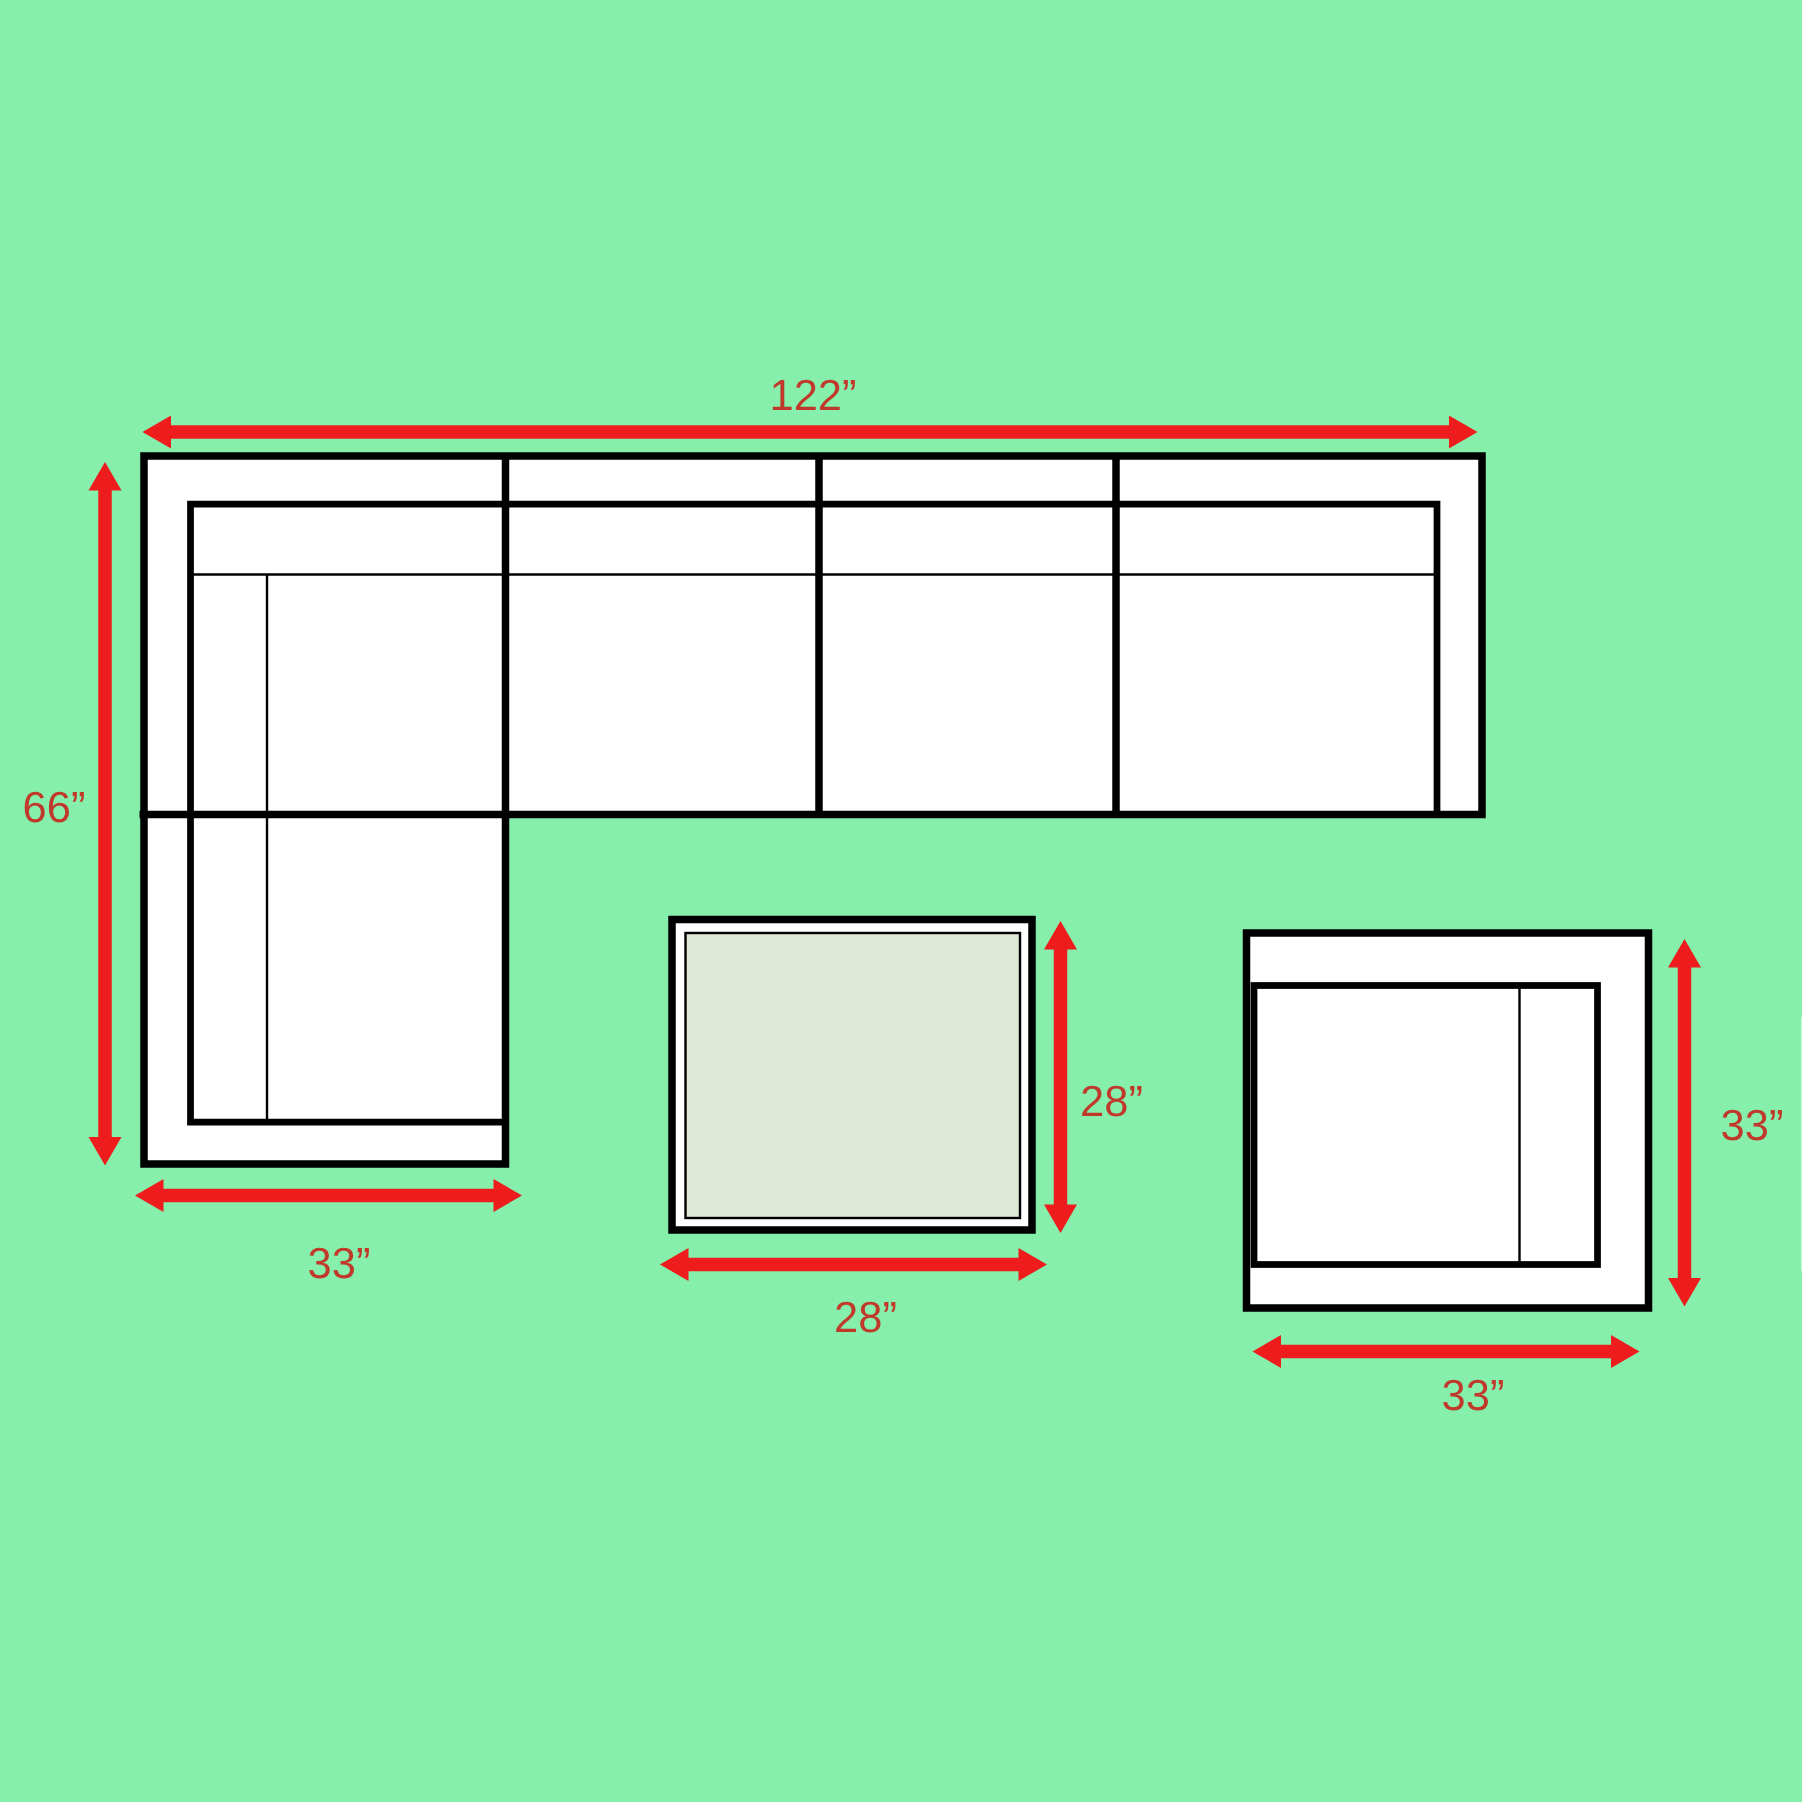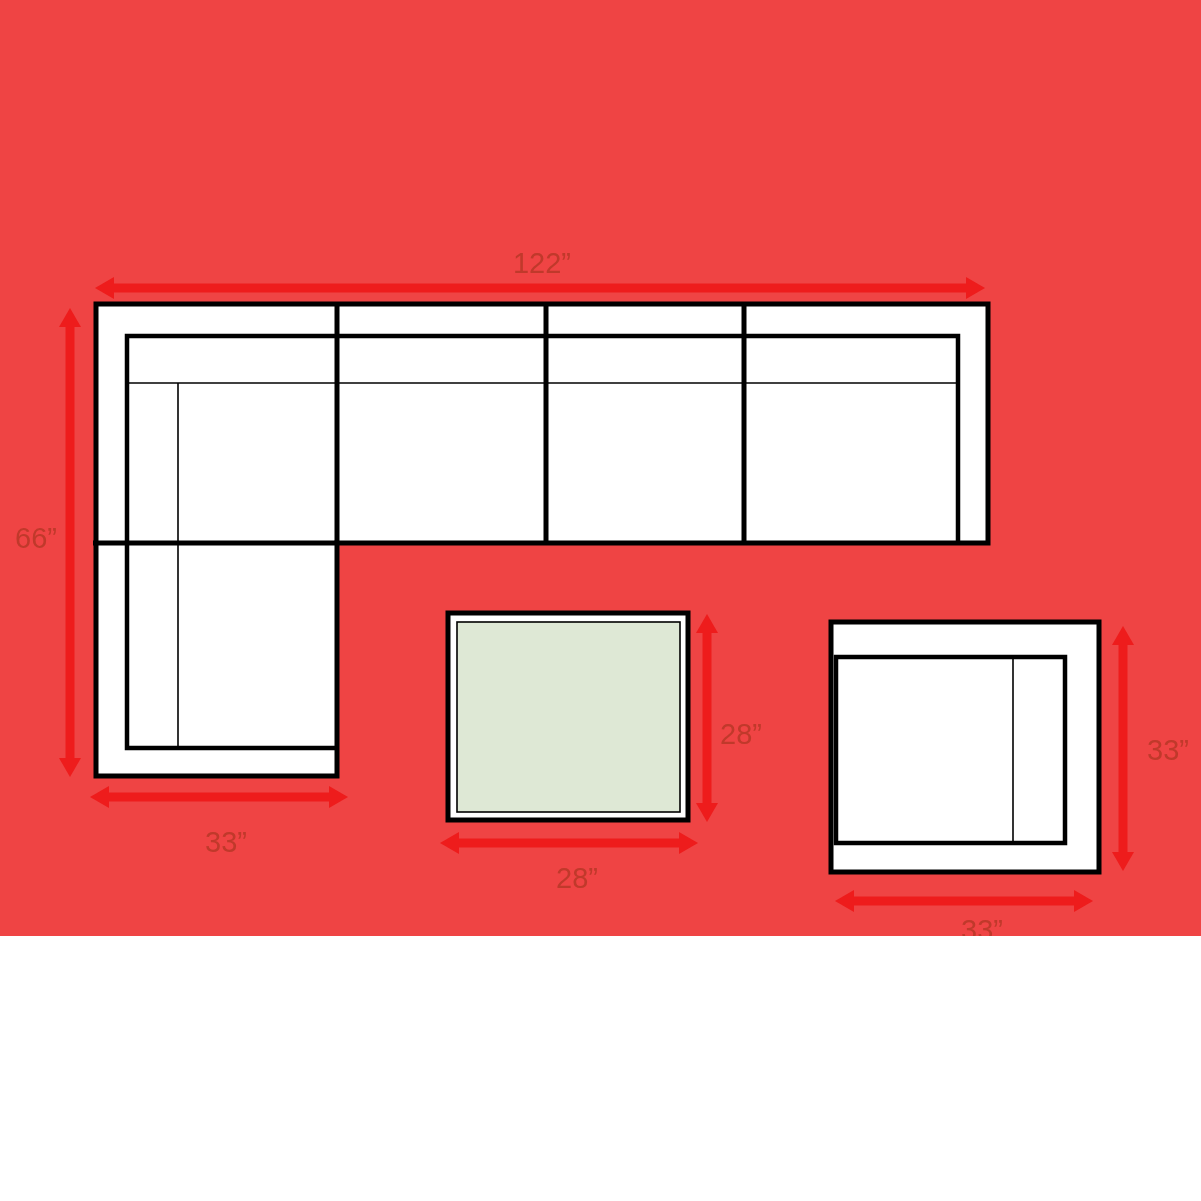--- a/index.html
+++ b/index.html
@@ -1,20 +1,20 @@
 <!DOCTYPE html>
 <html><head>
 <meta charset="utf-8">
 <style>
   html, body { margin: 0; padding: 0; background: #ffffff; }
   .canvas {
     position: relative;
     width: 1201px;
-    height: 936px;
-    background: #ef4444;
+    height: 1201px;
+    background: #86efac;
     font-family: "Liberation Sans", sans-serif;
   }
   svg { display: block; }
   .dim-label {
     font-family: "Liberation Sans", sans-serif;
     font-size: 29px;
     fill: #c0392b;
     font-weight: 400;
   }
   .outline { stroke: #000000; fill: none; }

